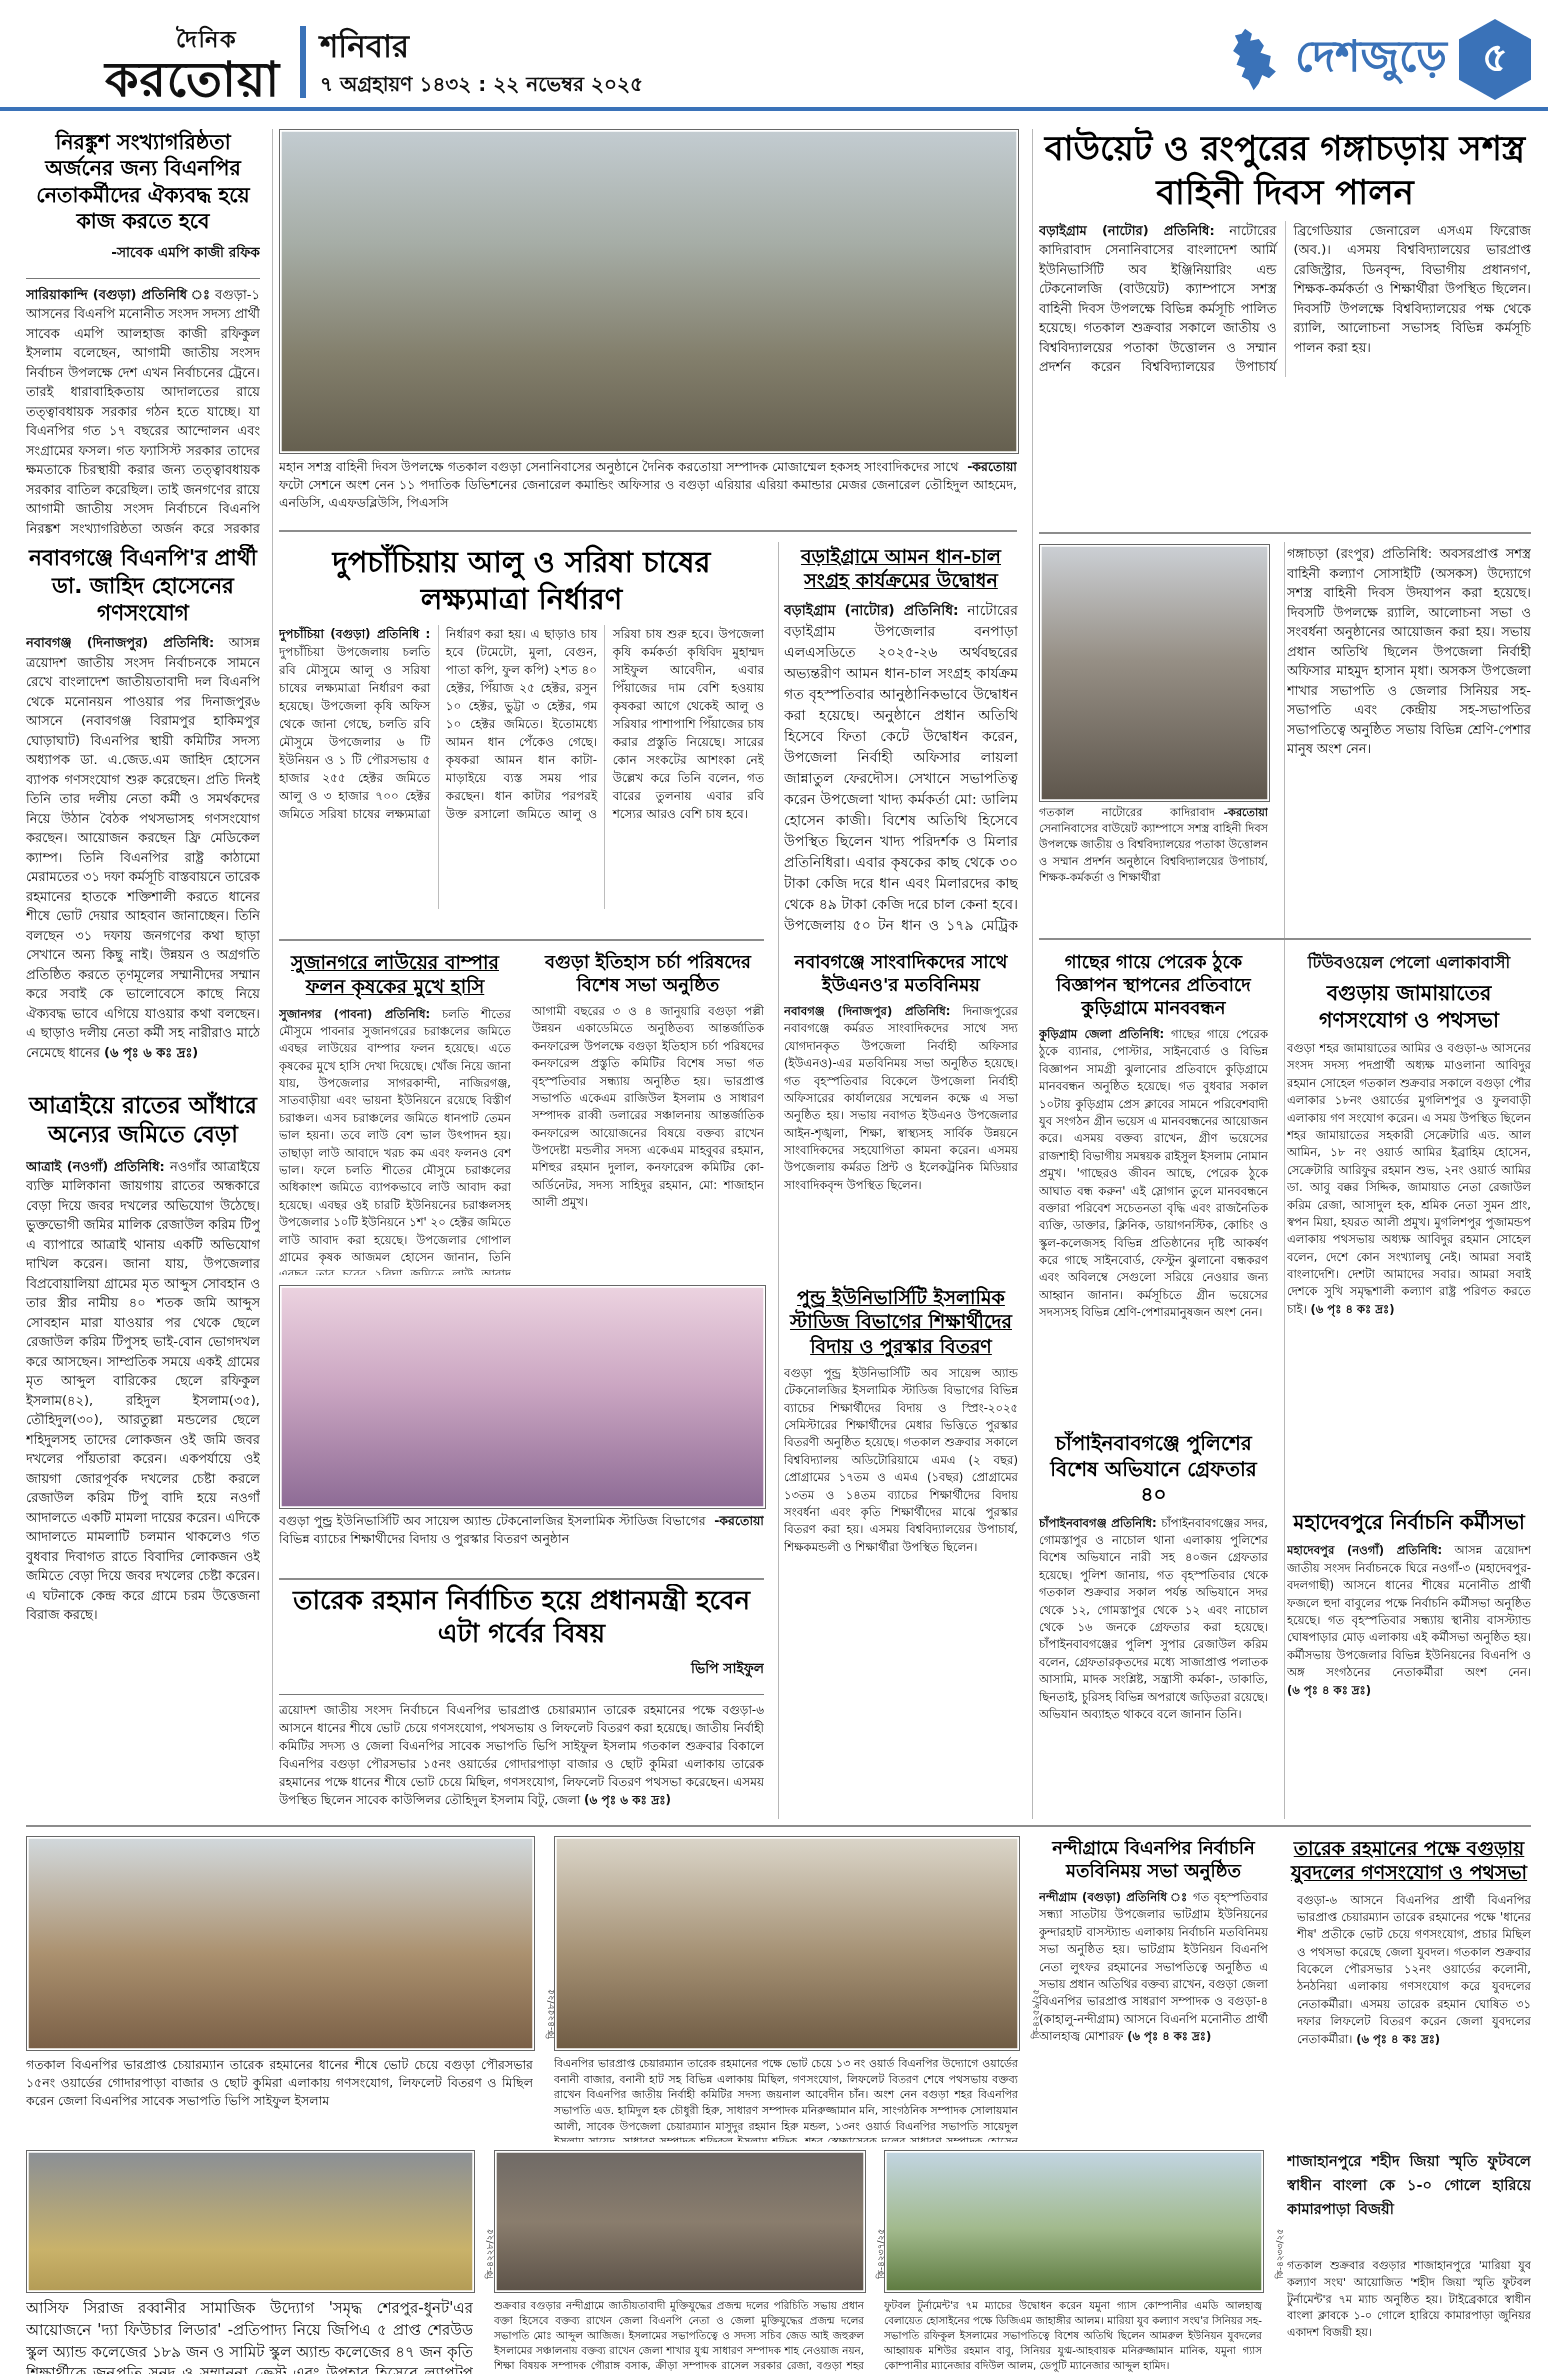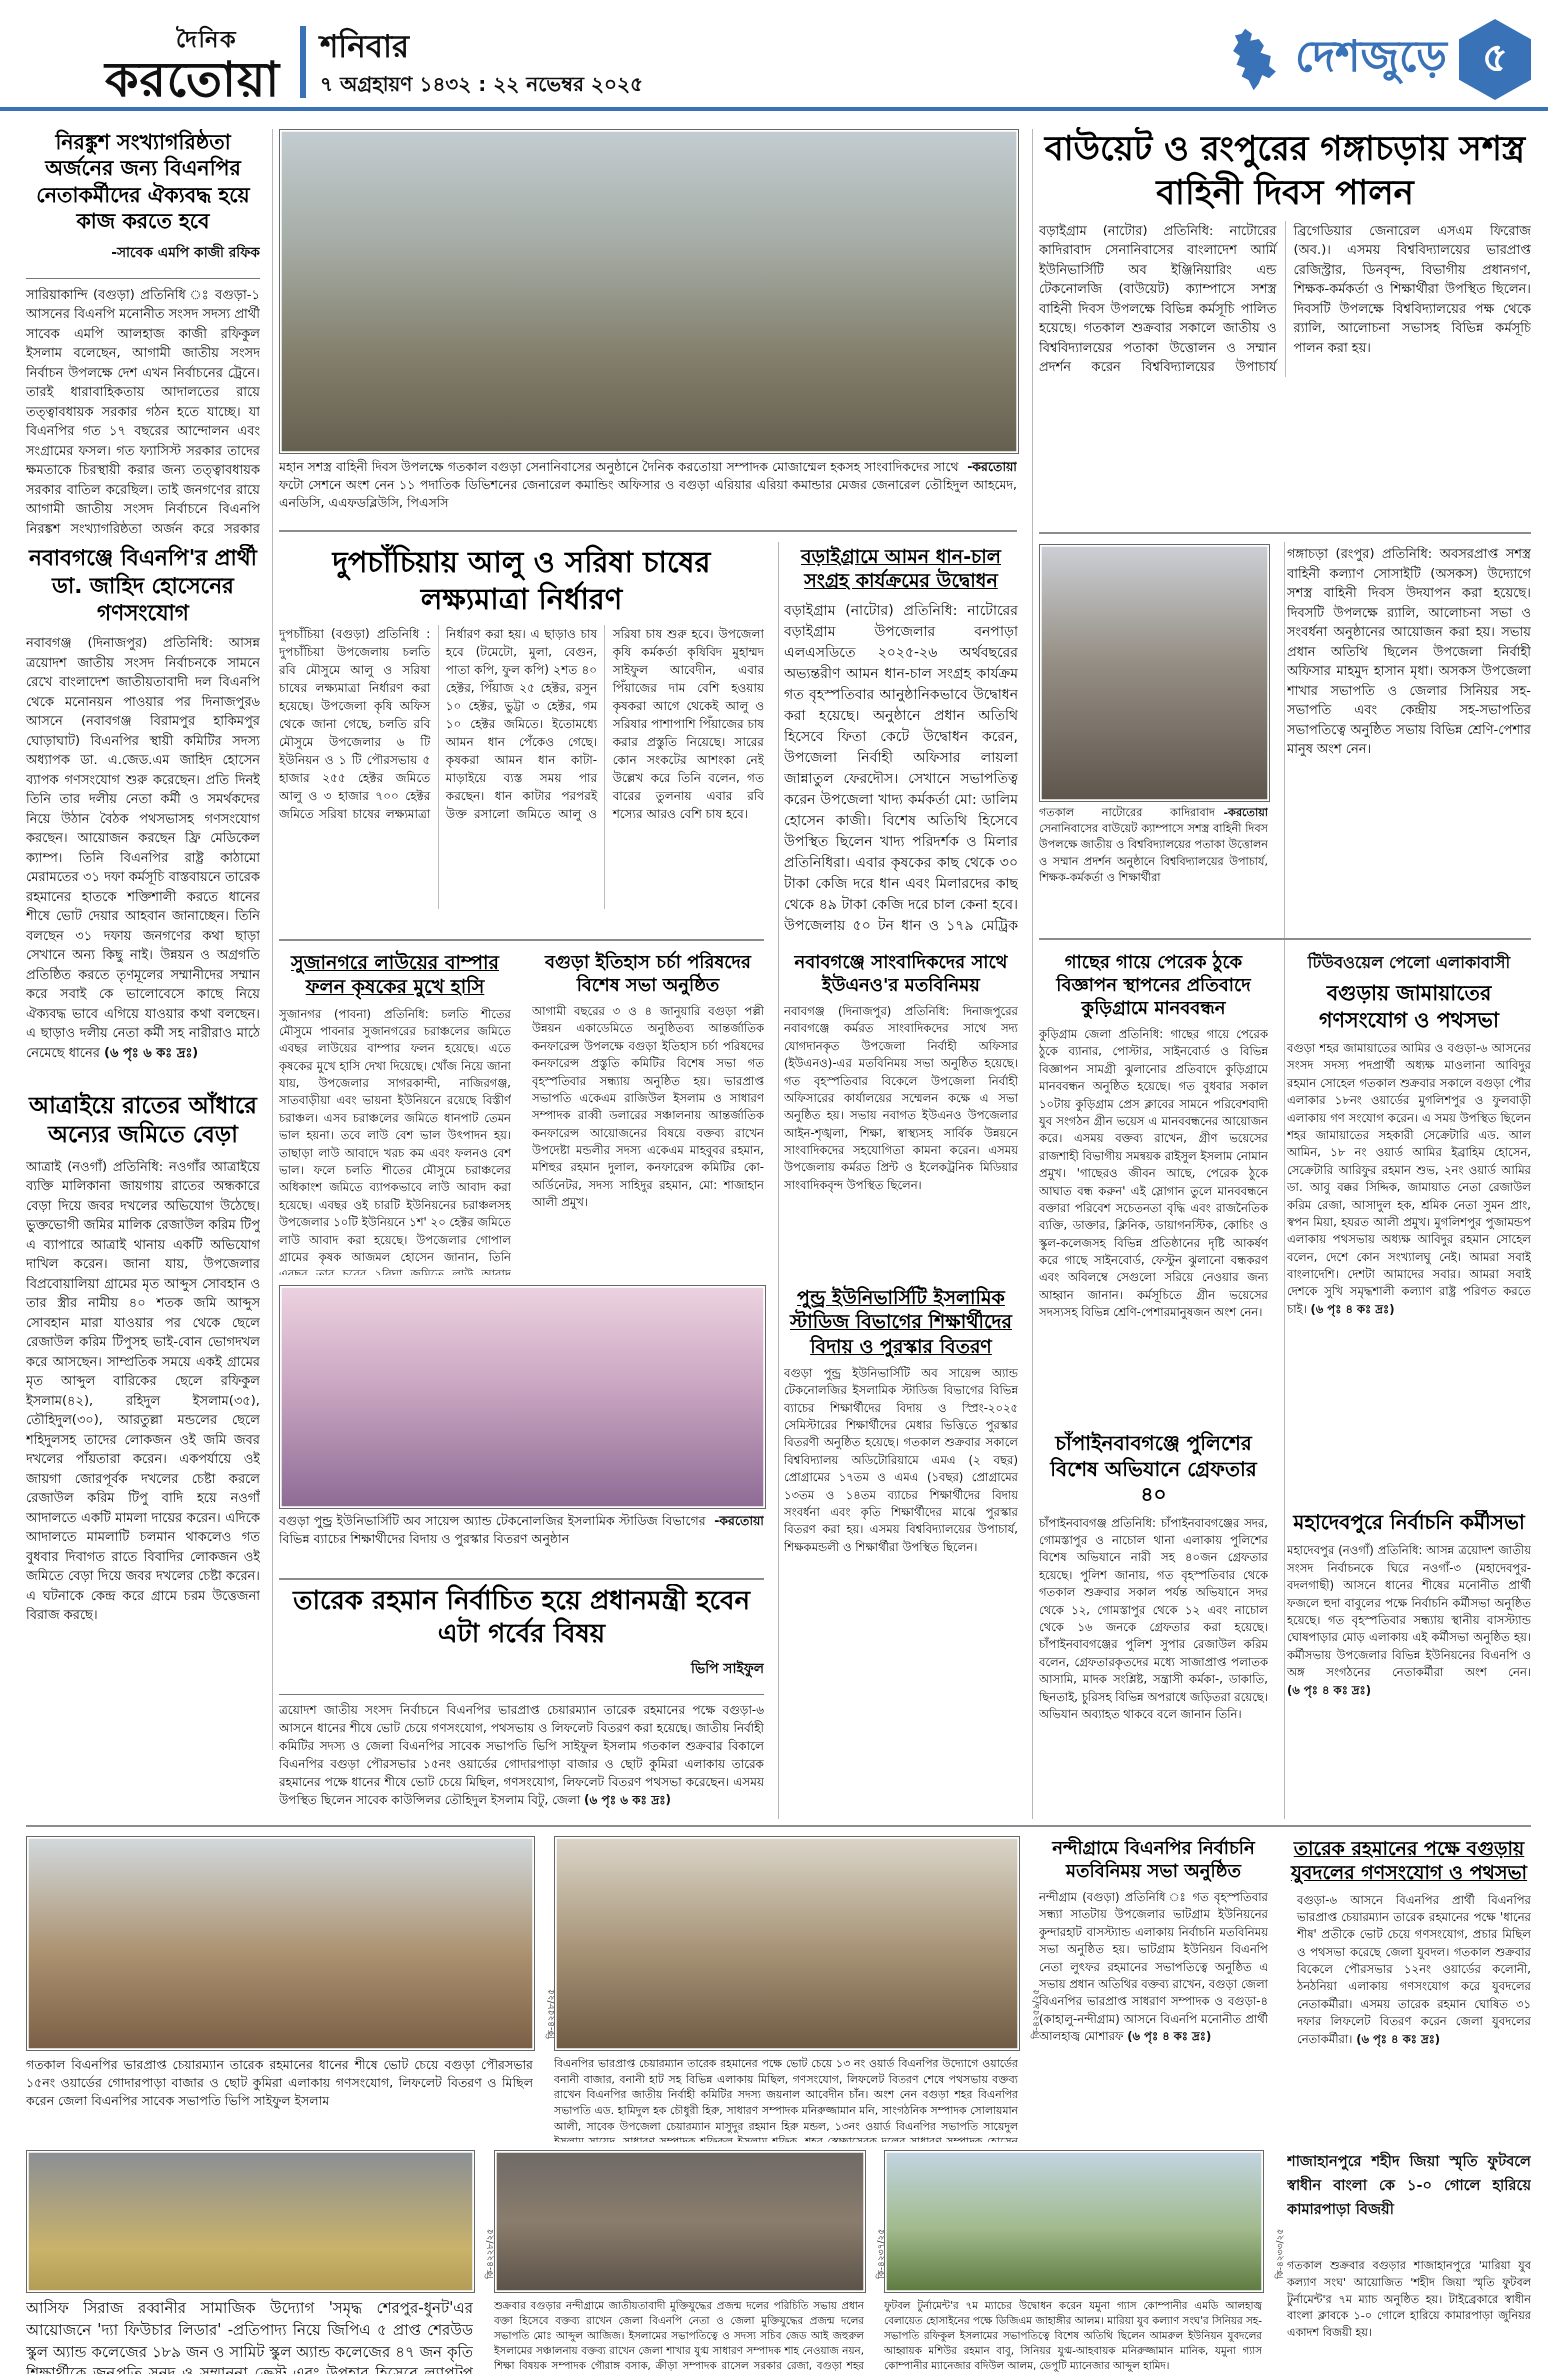--- a/index.html
+++ b/index.html
@@ -18,21 +18,21 @@
        display:flex;align-items:center;justify-content:center;color:#fff;font-size:40px;font-weight:900;}
   .rule-blue{position:absolute;left:0;top:107px;width:1548px;height:4.3px;background:#3a72b8;}
   
   .art{position:absolute;overflow:hidden;}
   .head{font-weight:800;text-align:center;line-height:1.28;margin:0 0 6.9px;color:#000;}
   .h40{font-size:34px;} .h34{font-size:29px;} .h30{font-size:26px;} .h27{font-size:23px;}
   .h25{font-size:21.5px;} .h24{font-size:20.6px;} .h23{font-size:20px;} .h22{font-size:19px;text-decoration:underline;} .h21{font-size:18px;}
   .kicker{font-size:16.3px;font-weight:800;text-align:center;margin:0 0 3.4px;}
   .byline{font-size:13.8px;font-weight:700;text-align:right;margin:0 0 5.2px;border-bottom:0.9px solid #777;padding-bottom:13px;}
   .body{font-size:13px;line-height:1.5;text-align:justify;margin:0;}
-  .dateline{font-weight:400;}
+  .dateline{font-weight:700;}
   .cont{font-weight:800;white-space:nowrap;}
   .cols2{columns:2;column-gap:17px;column-rule:0.9px solid #bcbcbc;}
   .cols3{columns:3;column-gap:15.5px;column-rule:0.9px solid #bcbcbc;}
   
   .photo{position:absolute;border:0.9px solid #666;box-shadow:inset 0 0 0 1.7px #fff;}
   .ph1{background:linear-gradient(180deg,#c3ccd1 0%,#a6ada6 35%,#837f6c 70%,#655f4f 100%);}
   .ph2{background:linear-gradient(180deg,#ccd0d5 0%,#968f85 45%,#5e564c 100%);}
   .ph3{background:linear-gradient(180deg,#ecd3e0 0%,#cba6c2 45%,#8d6b95 100%);}
   .phA{background:linear-gradient(180deg,#d2d9dd 0%,#ab916f 55%,#7a5f46 100%);}
   .phB{background:linear-gradient(180deg,#dbd6ca 0%,#a59174 55%,#6f5b44 100%);}

